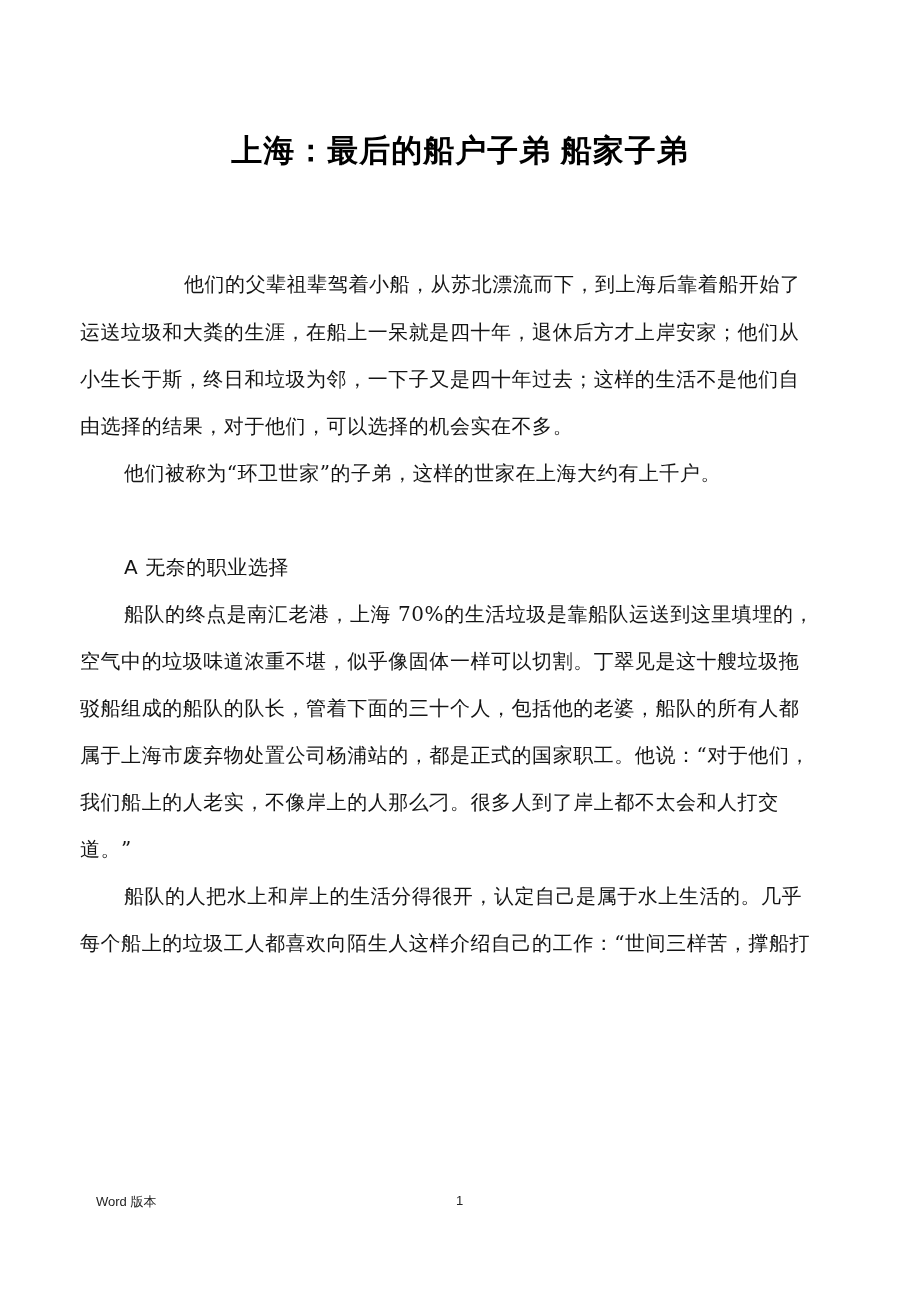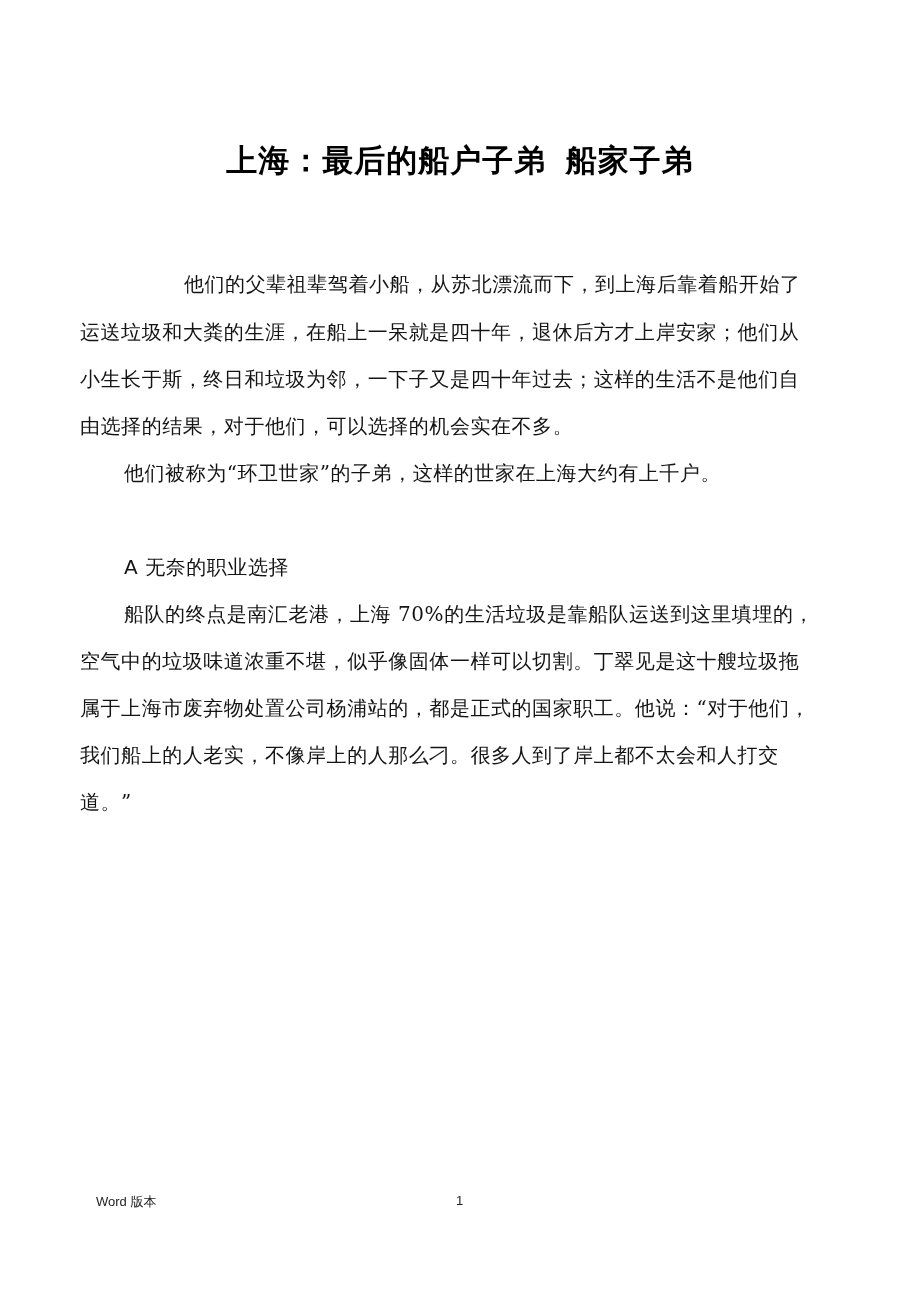--- a/index.html
+++ b/index.html
@@ -17,29 +17,29 @@
     }
     .page {
       position: absolute;
       left: 0; top: 0;
       width: 920px;
       height: 1302px;
       background: #ffffff;
     }
     .title {
       position: absolute;
-      top: 140px;
+      top: 130px;
       left: 0;
       width: 920px;
       text-align: center;
       font-size: 31px;
       font-weight: bold;
       letter-spacing: 1px;
       color: #000000;
-      font-family: Liberation Mono, monospace;
+      font-family: Liberation Sans, sans-serif;
     }
     .body-text {
       position: absolute;
       left: 80px;
       top: 268px;
       width: 762px;
     }
     .line {
       display: block;
       height: 47px;
@@ -97,24 +97,29 @@
     <span class="gap"></span>
 
     <div>
       <span class="line indent heading-line">A  无奈的职业选择</span>
     </div>
 
 
     <div>
       <span class="line indent">船队的终点是南汇老港，上海 70%的生活垃圾是靠船队运送到这里填埋的，</span>
       <span class="line">空气中的垃圾味道浓重不堪，似乎像固体一样可以切割。丁翠见是这十艘垃圾拖</span>
+      <span class="line">驳船组成的船队的队长，管着下面的三十个人，包括他的老婆，船队的所有人都</span>
       <span class="line">属于上海市废弃物处置公司杨浦站的，都是正式的国家职工。他说：“对于他们，</span>
       <span class="line">我们船上的人老实，不像岸上的人那么刁。很多人到了岸上都不太会和人打交</span>
       <span class="line">道。”</span>
     </div>
 
+    <div>
+      <span class="line indent">船队的人把水上和岸上的生活分得很开，认定自己是属于水上生活的。几乎</span>
+      <span class="line">每个船上的垃圾工人都喜欢向陌生人这样介绍自己的工作：“世间三样苦，撑船打</span>
+    </div>
   </div>
 
   <div class="footer">
     <span class="footer-left">Word 版本</span>
     <span class="footer-page">1</span>
   </div>
 </div>
 
 </body></html>

